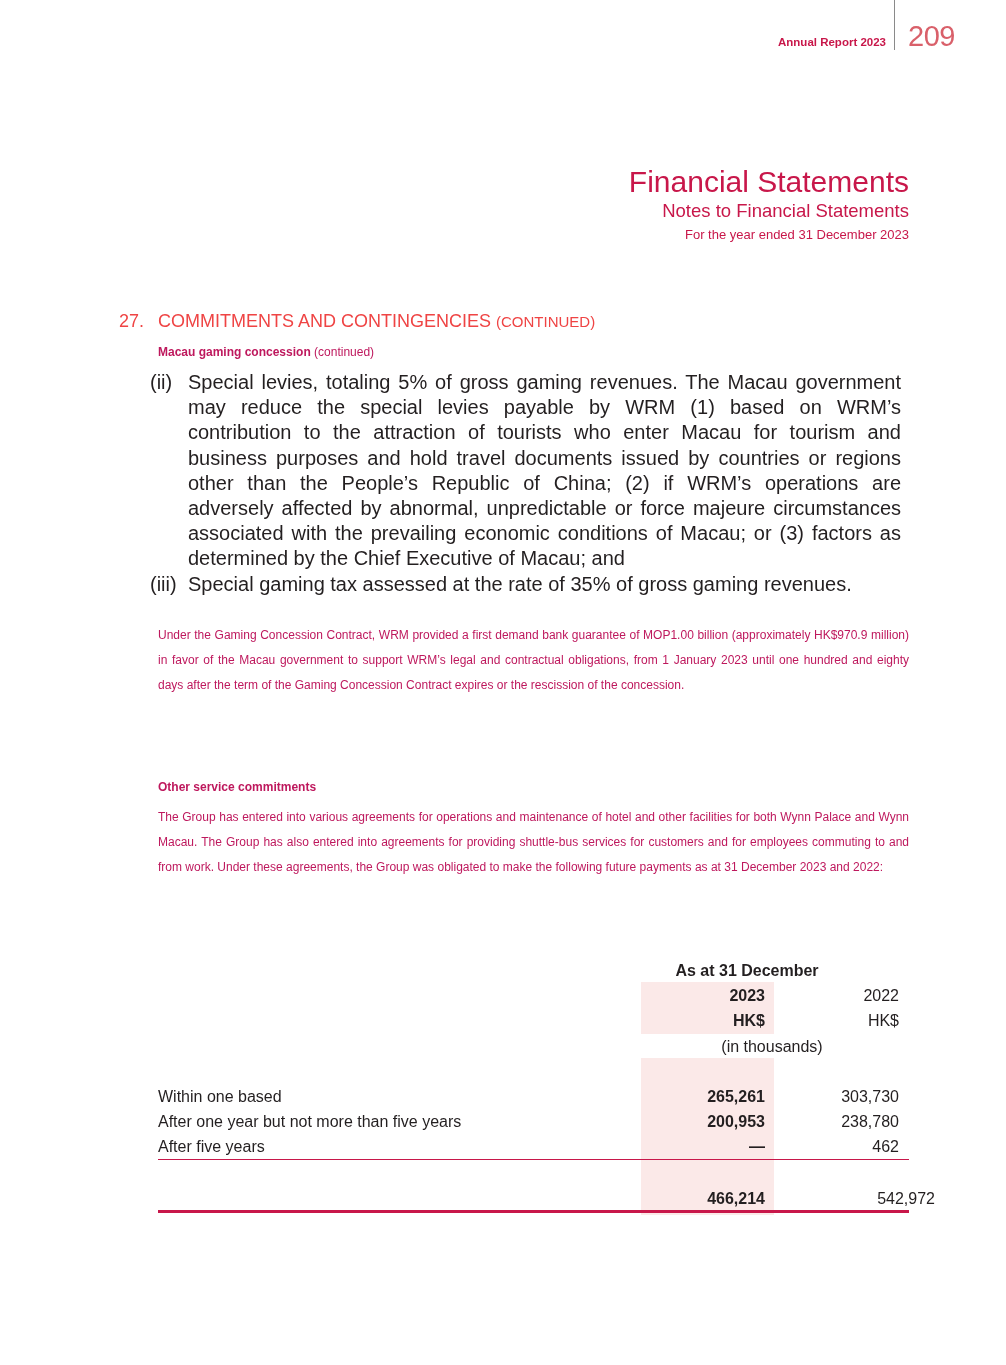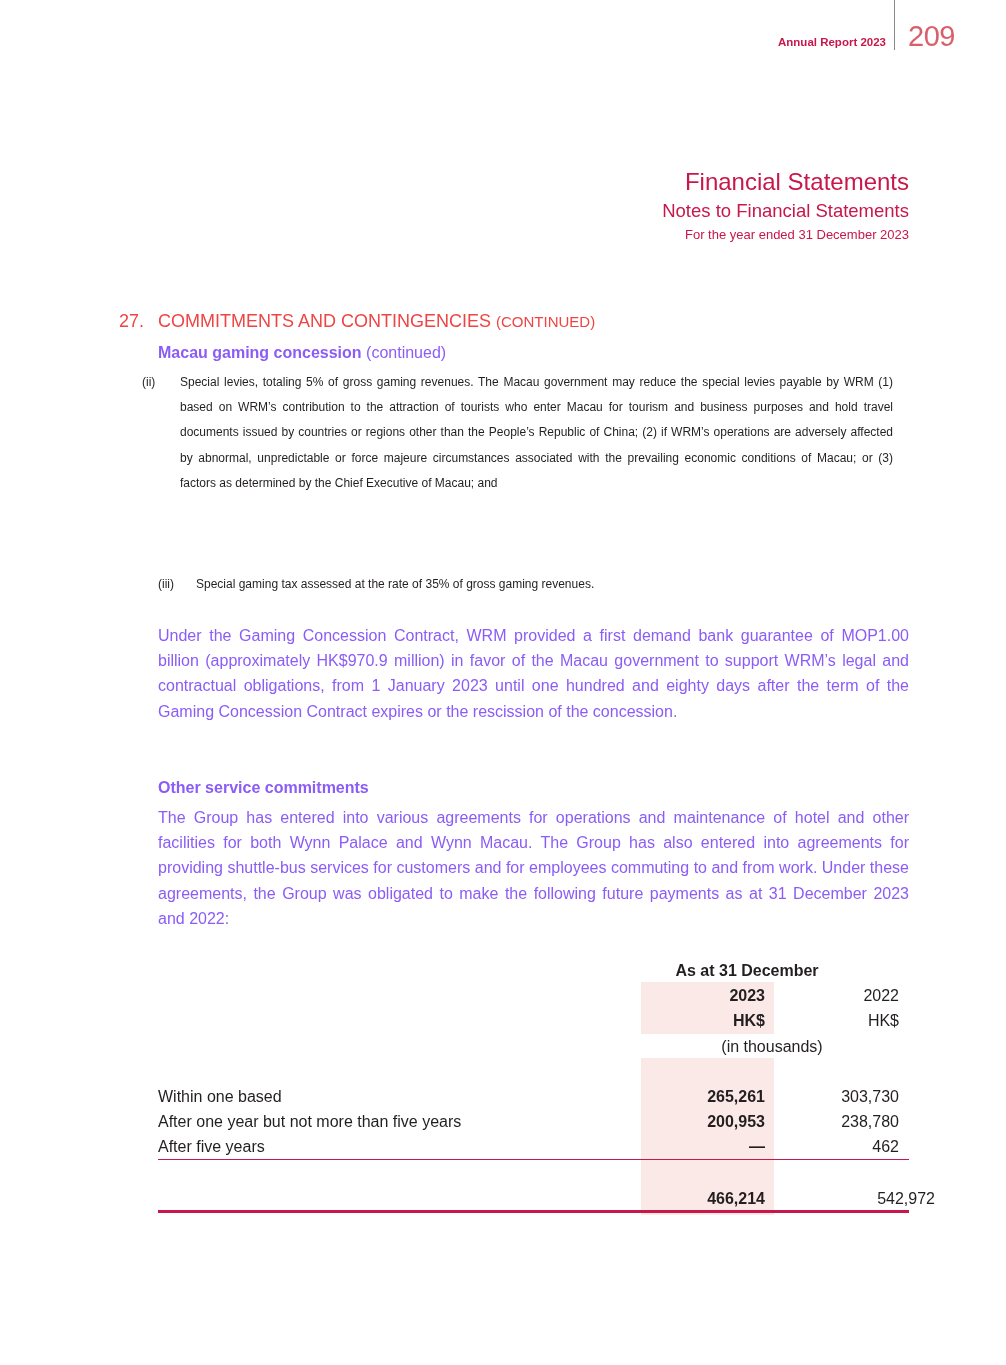--- a/index.html
+++ b/index.html
@@ -2,29 +2,29 @@
 <html><head>
 <meta charset="utf-8">
 <style>
   html, body { margin: 0; padding: 0; background: #ffffff; }
   body { width: 1006px; height: 1365px; position: relative; overflow: hidden;
          font-family: "Liberation Sans", sans-serif; color: #231f20; }
   .hdr-rule { position: absolute; left: 894px; top: 0; width: 1px; height: 50px; background: #8a8a8a; }
   .hdr-report { position: absolute; right: 120px; top: 36px; font-size: 11.5px; color: #c8174a; font-weight: bold; }
   .hdr-page { position: absolute; left: 908px; top: 20px; font-size: 29px; color: #d9606a; letter-spacing: -0.5px; }
   .title-block { position: absolute; right: 97px; top: 166px; text-align: right; }
-  .title-main { font-size: 24px; color: #c8174a; line-height: 32px; }
+  .title-main { font-size: 30px; color: #c8174a; line-height: 32px; }
   .title-sub { font-size: 18.5px; color: #c8174a; line-height: 26px; }
   .title-period { font-size: 13px; color: #c8174a; line-height: 22px; }
   .sec-head { position: absolute; left: 119px; top: 311px; font-size: 18px; color: #ef4444; }
   .sec-head .num { display: inline-block; width: 39px; }
   .sec-head .cont { font-size: 15px; }
-  .content { position: absolute; left: 158px; width: 751px; font-size: 16px; line-height: 25.2px; color: #8b5cf6; }
+  .content { position: absolute; left: 158px; width: 751px; font-size: 12px; line-height: 25.2px; color: #be185d; }
   .sub-head { font-weight: bold; }
-  .item { position: absolute; left: 142px; width: 751px; font-size: 12px; line-height: 25.2px; }
+  .item { position: absolute; left: 150px; width: 751px; font-size: 20px; line-height: 25.2px; }
   .item .mk { position: absolute; left: 0; top: 0; }
   .item .tx { margin-left: 38px; text-align: justify; }
   .para { text-align: justify; }
   .shade { position: absolute; left: 641px; width: 133px; background: #fbe9e8; }
   .tbl-cell { position: absolute; font-size: 16px; line-height: 20px; }
   .r { text-align: right; }
   .b { font-weight: bold; }
   .rule-thin { position: absolute; left: 158px; width: 751px; height: 1px; background: #c8174a; }
   .rule-thick { position: absolute; left: 158px; width: 751px; height: 3px; background: #c8174a; }
 </style>
@@ -49,21 +49,21 @@
 <div class="content" style="top:340px;">
   <span class="sub-head">Macau gaming concession</span>
   <span>(continued)</span>
 </div>
 
 <div class="item" style="top:370px;">
   <span class="mk">(ii)</span>
   <div class="tx">Special levies, totaling 5% of gross gaming revenues. The Macau government may reduce the special levies payable by WRM (1) based on WRM’s contribution to the attraction of tourists who enter Macau for tourism and business purposes and hold travel documents issued by countries or regions other than the People’s Republic of China; (2) if WRM’s operations are adversely affected by abnormal, unpredictable or force majeure circumstances associated with the prevailing economic conditions of Macau; or (3) factors as determined by the Chief Executive of Macau; and</div>
 </div>
 
-<div class="item" style="top:572px;margin-left:16px;">
+<div class="item" style="top:572px;">
   <span class="mk">(iii)</span>
   <div class="tx">Special gaming tax assessed at the rate of 35% of gross gaming revenues.</div>
 </div>
 
 <div class="content para" style="top:623px;">Under the Gaming Concession Contract, WRM provided a first demand bank guarantee of MOP1.00 billion (approximately HK$970.9 million) in favor of the Macau government to support WRM’s legal and contractual obligations, from 1 January 2023 until one hundred and eighty days after the term of the Gaming Concession Contract expires or the rescission of the concession.</div>
 
 <div class="content sub-head" style="top:775px;">Other service commitments</div>
 <div class="content para" style="top:805px;">The Group has entered into various agreements for operations and maintenance of hotel and other facilities for both Wynn Palace and Wynn Macau. The Group has also entered into agreements for providing shuttle-bus services for customers and for employees commuting to and from work. Under these agreements, the Group was obligated to make the following future payments as at 31 December 2023 and 2022:</div>
 
 <div>

